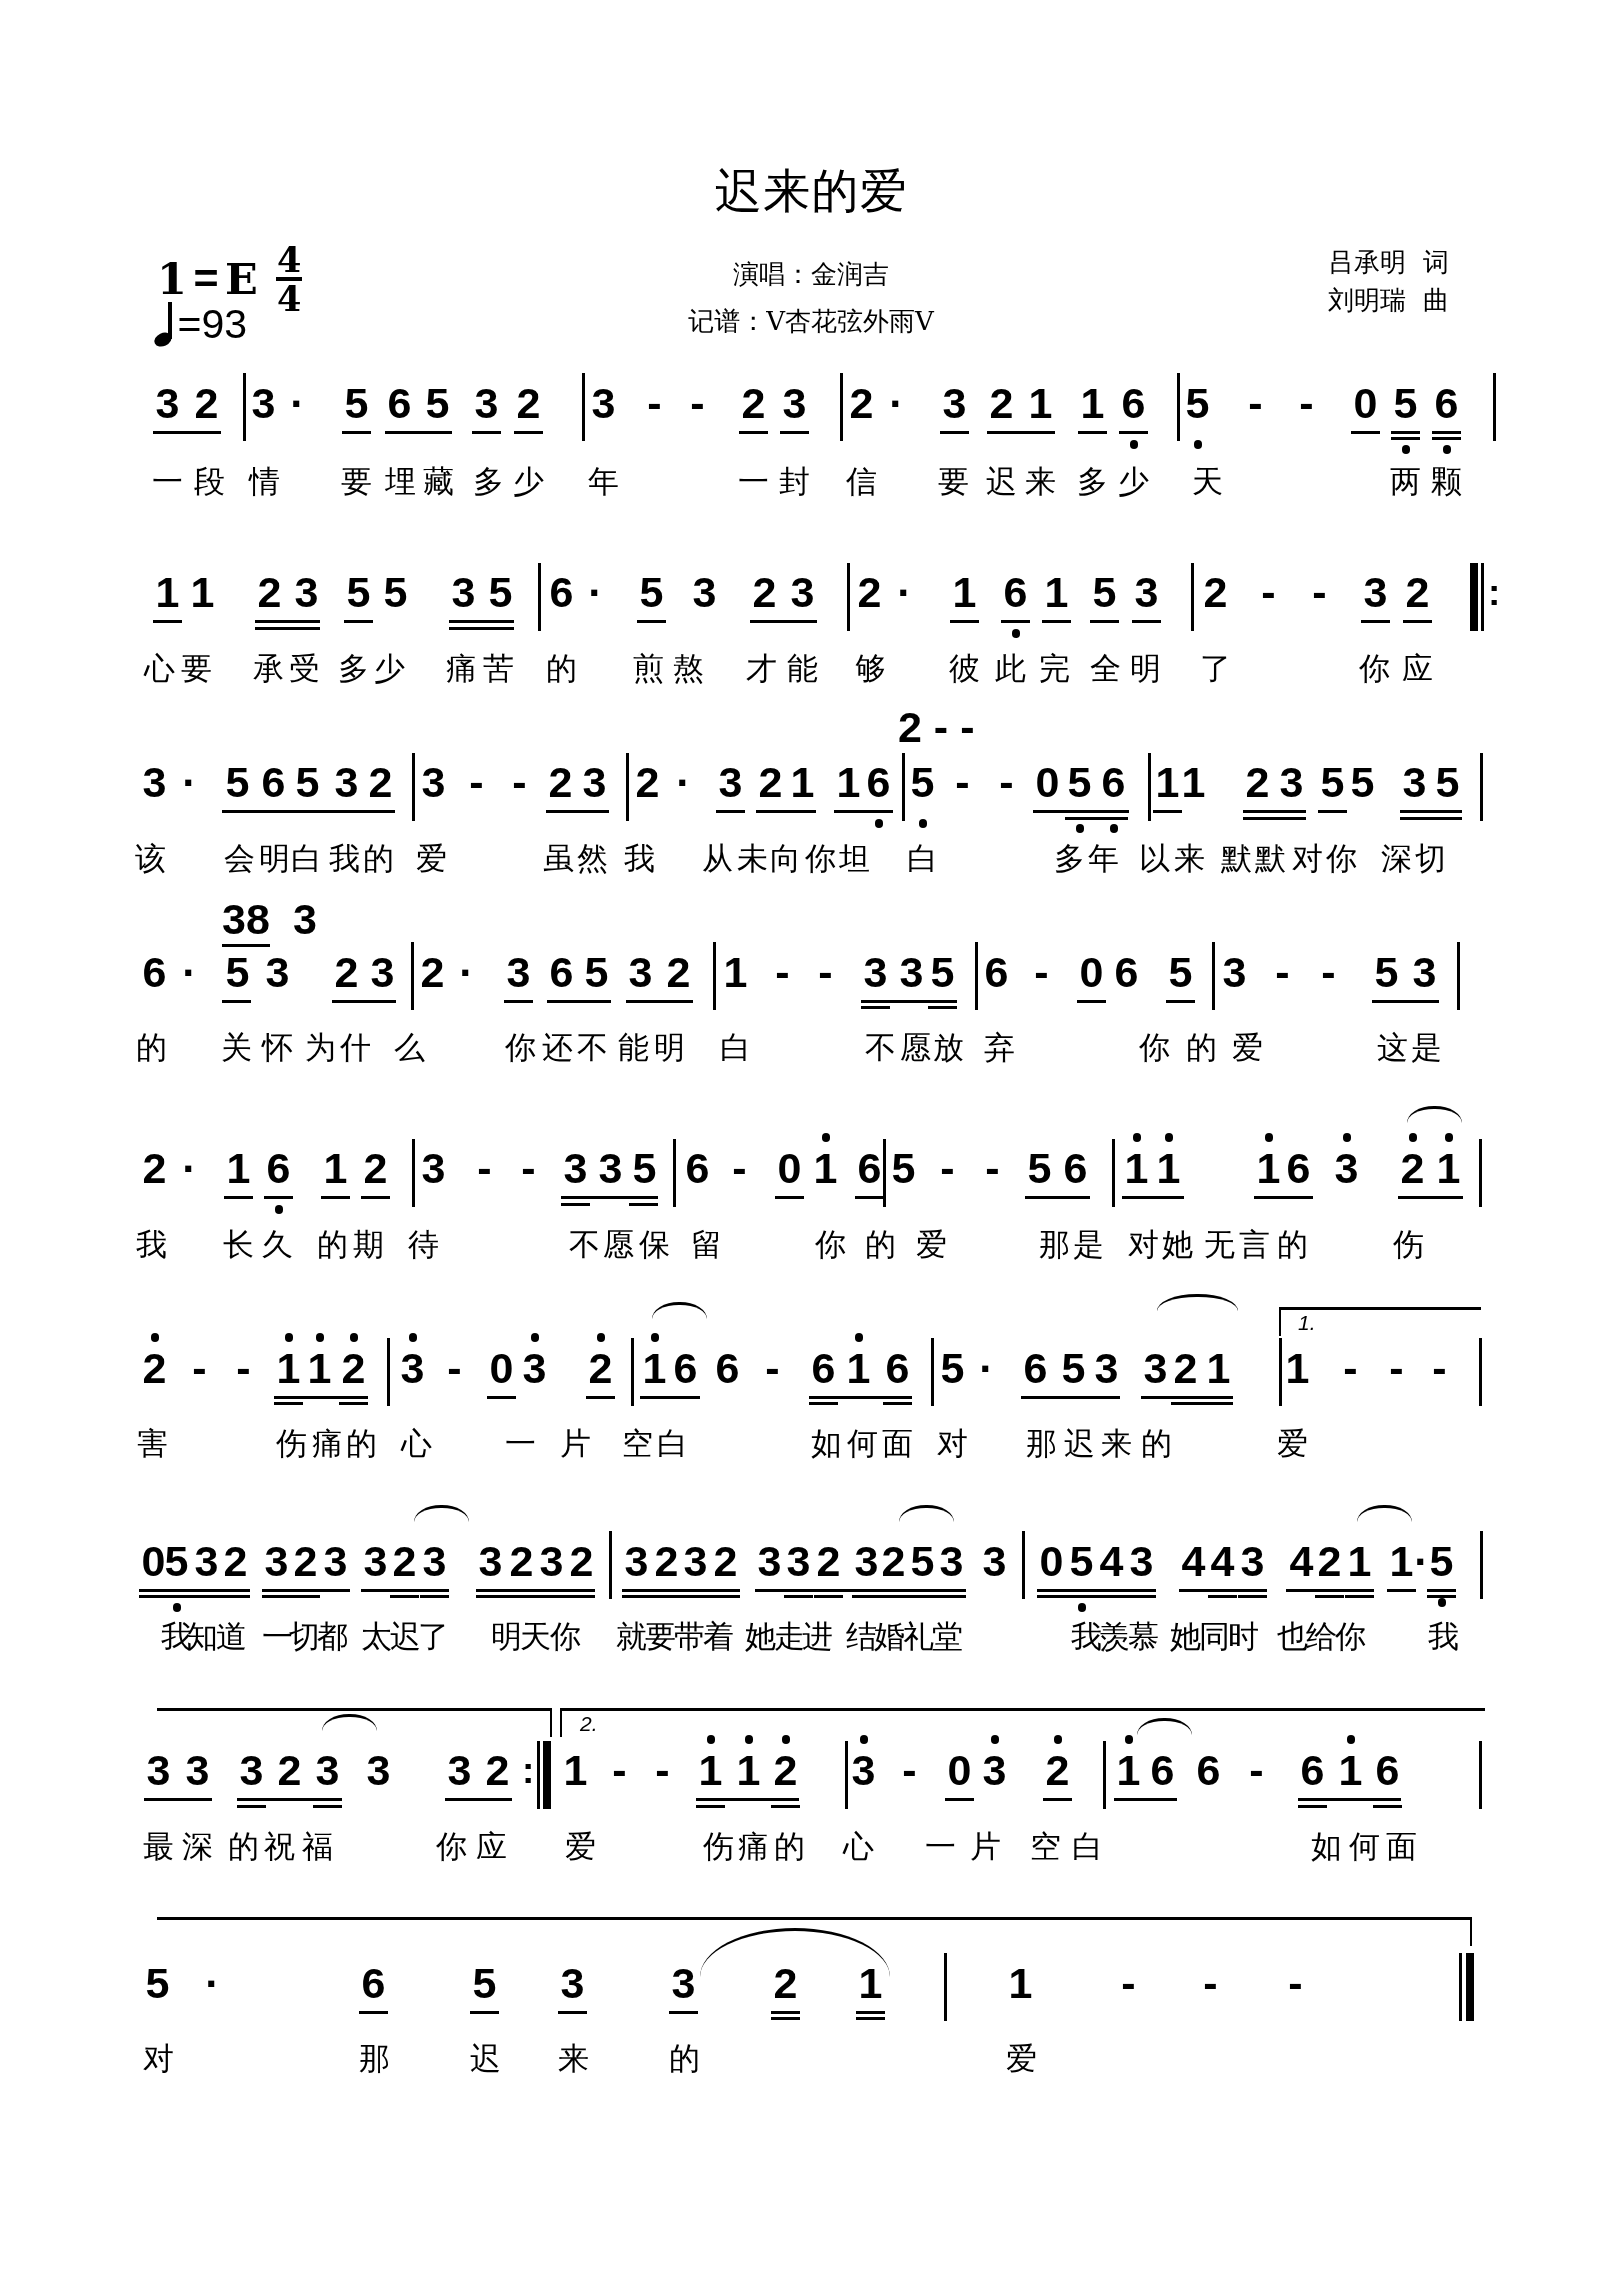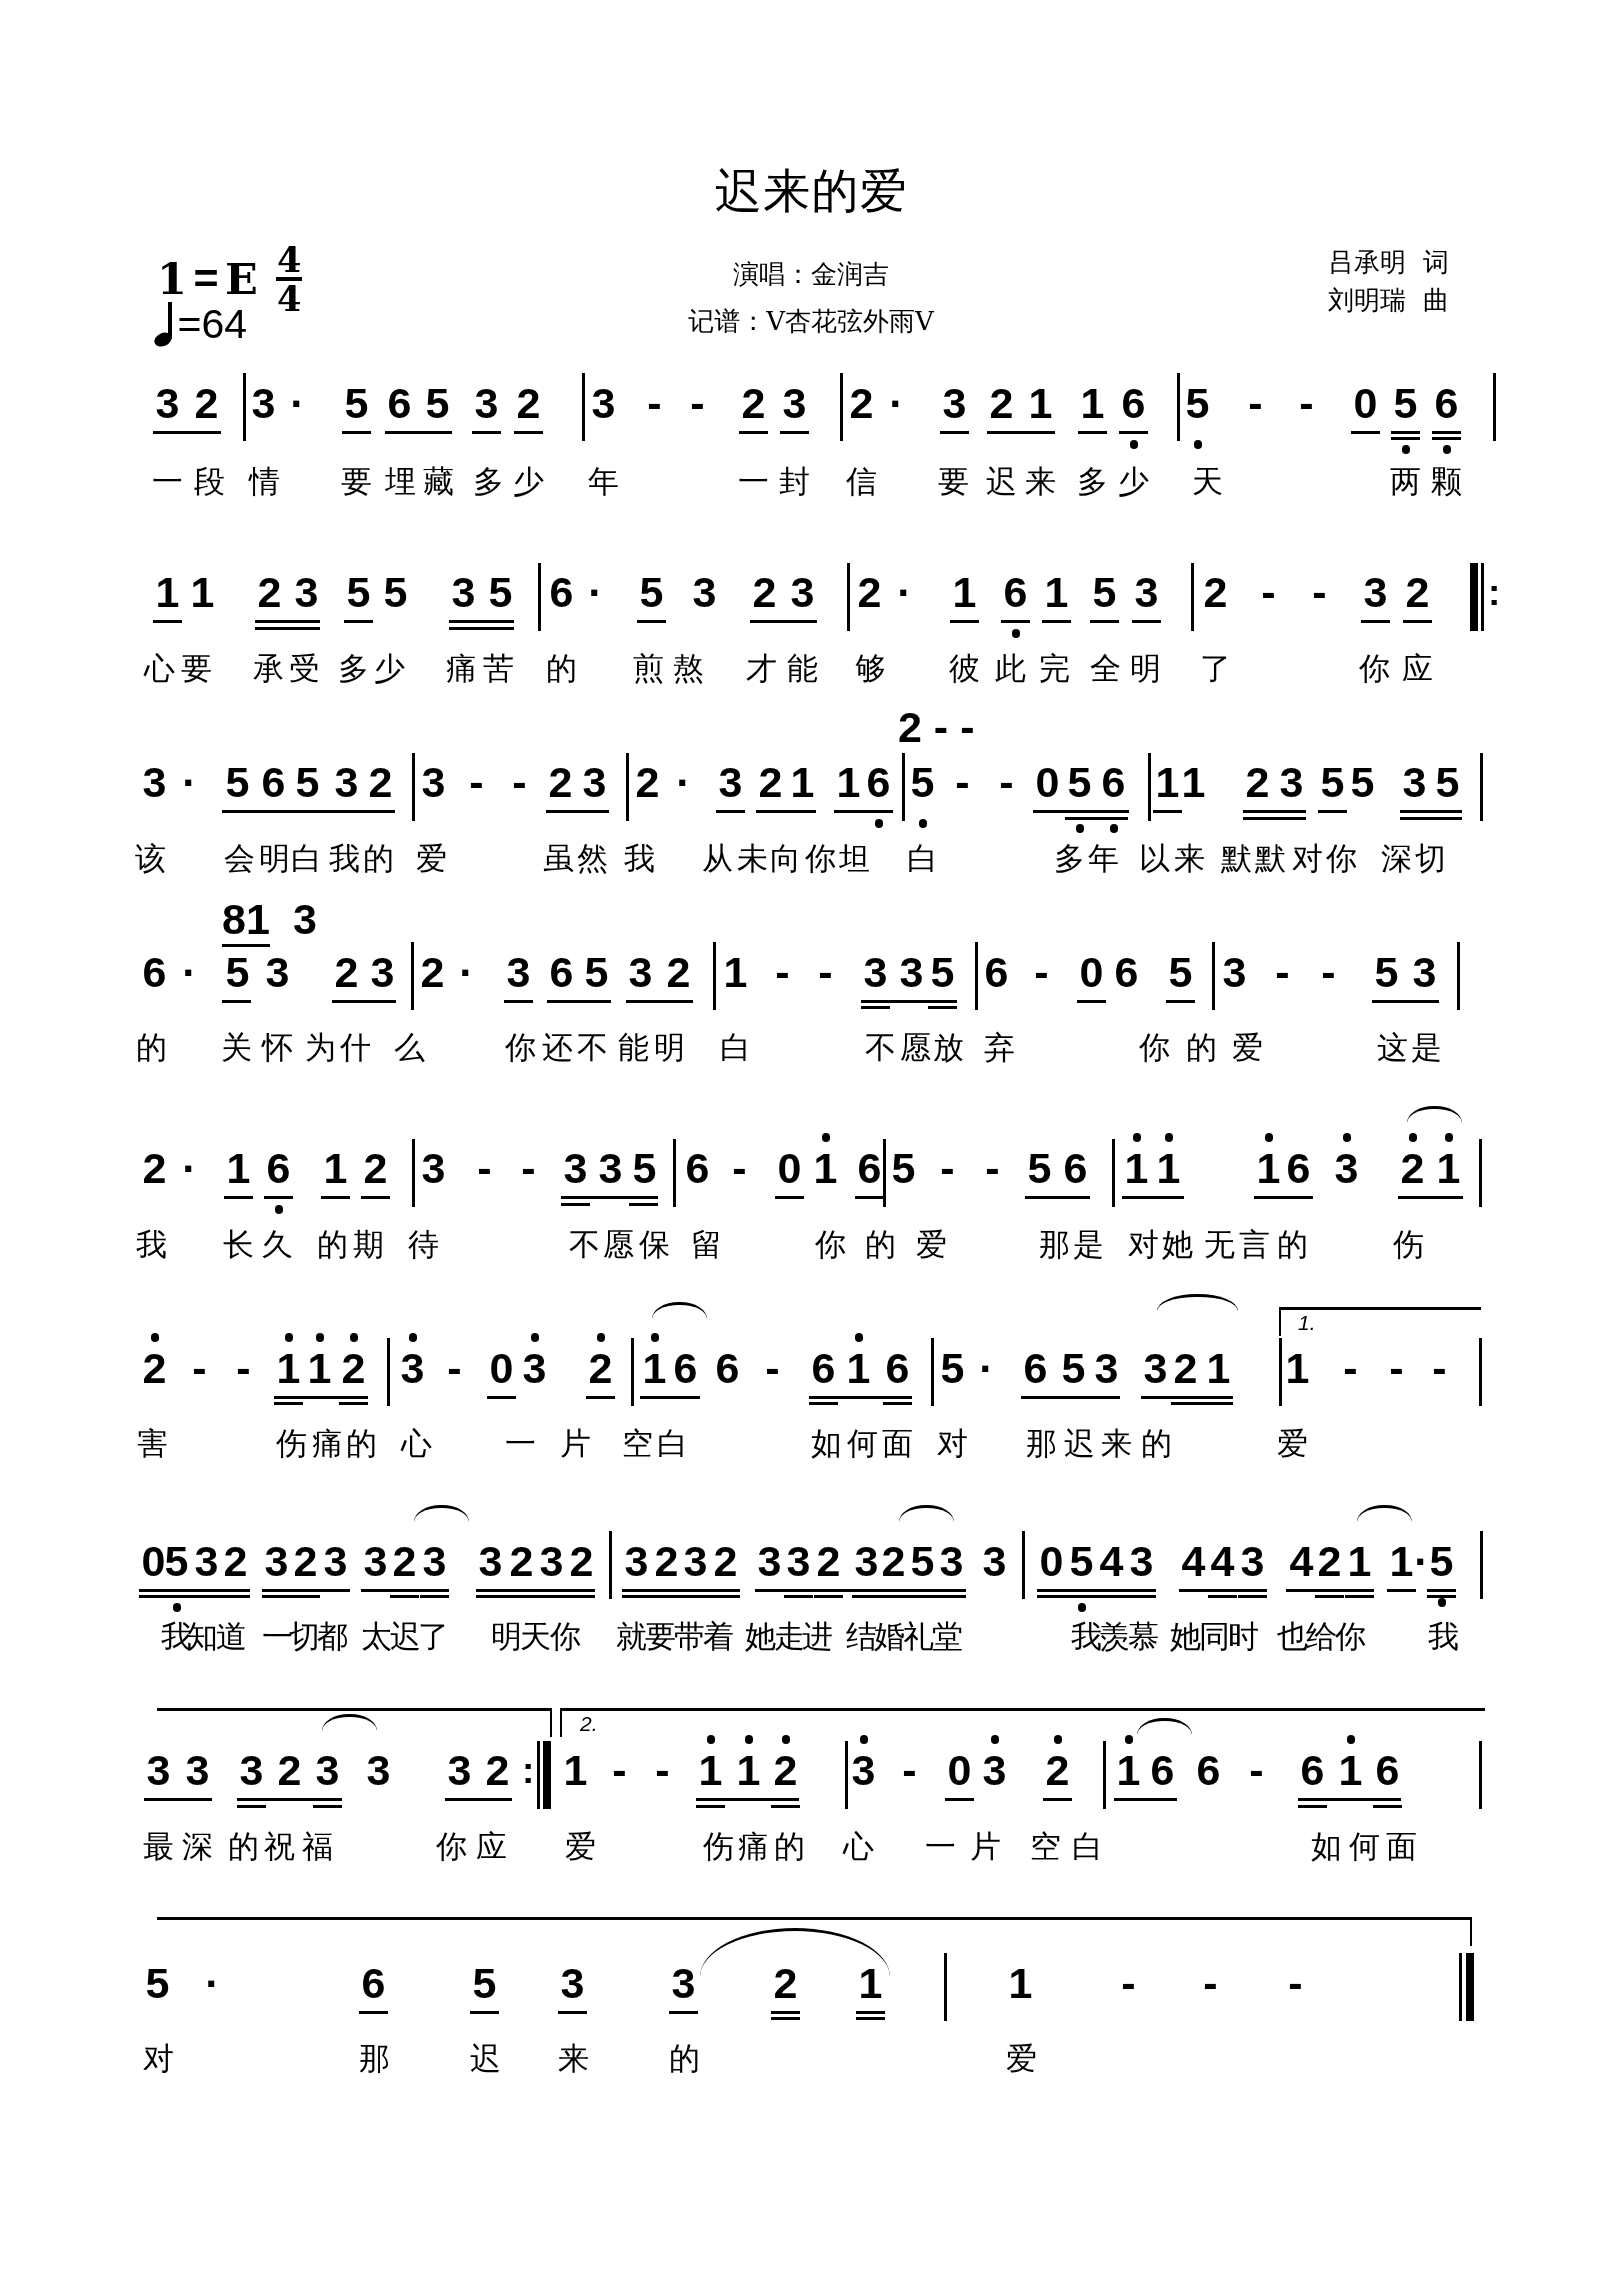--- a/index.html
+++ b/index.html
@@ -62,21 +62,21 @@
     <span>4</span>
   </span>
 </div>
 
 <div class="tempo">
   <span class="note">
       <span class="stem"></span>
       <span class="head"></span>
     </span>
   <span>=</span>
-  <span>64</span>
+  <span>93</span>
 </div>
 
 <div class="singer">演唱：金润吉</div>
 <div class="transcriber">记谱：V杏花弦外雨V</div>
 
 <div class="credits">
   <div>
     <span>吕承明</span><span class="role">词</span>
   </div>
   <div>
@@ -584,21 +584,21 @@
       <div class="uline" style="left: 332px; width: 64px; top: 1000px;"></div>
       <div class="uline" style="left: 504px; width: 29px; top: 1000px;"></div>
       <div class="uline" style="left: 547px; width: 64px; top: 1000px;"></div>
       <div class="uline" style="left: 626px; width: 67px; top: 1000px;"></div>
       <div class="uline" style="left: 861px; width: 96px; top: 1000px;"></div>
       <div class="uline" style="left: 1077px; width: 29px; top: 1000px;"></div>
       <div class="uline" style="left: 1166px; width: 29px; top: 1000px;"></div>
       <div class="uline" style="left: 1372px; width: 67px; top: 1000px;"></div>
       <div class="uline" style="left: 861px; width: 29px; top: 1006px;"></div>
       <div class="uline" style="left: 928px; width: 29px; top: 1006px;"></div>
-      <div class="alt-notes" style="left: 222px; top: 895px; border-bottom: 3.3px solid rgb(0, 0, 0);">81</div>
+      <div class="alt-notes" style="left: 222px; top: 895px; border-bottom: 3.3px solid rgb(0, 0, 0);">38</div>
       <div class="alt-notes" style="left: 293px; top: 895px;">3</div>
       <div class="lyric" style="left: 132px; top: 1027px;">的</div>
       <div class="lyric" style="left: 217px; top: 1027px;">关</div>
       <div class="lyric" style="left: 258px; top: 1027px;">怀</div>
       <div class="lyric" style="left: 301px; top: 1027px;">为</div>
       <div class="lyric" style="left: 336px; top: 1027px;">什</div>
       <div class="lyric" style="left: 390px; top: 1027px;">么</div>
       <div class="lyric" style="left: 501px; top: 1027px;">你</div>
       <div class="lyric" style="left: 538px; top: 1027px;">还</div>
       <div class="lyric" style="left: 573px; top: 1027px;">不</div>

